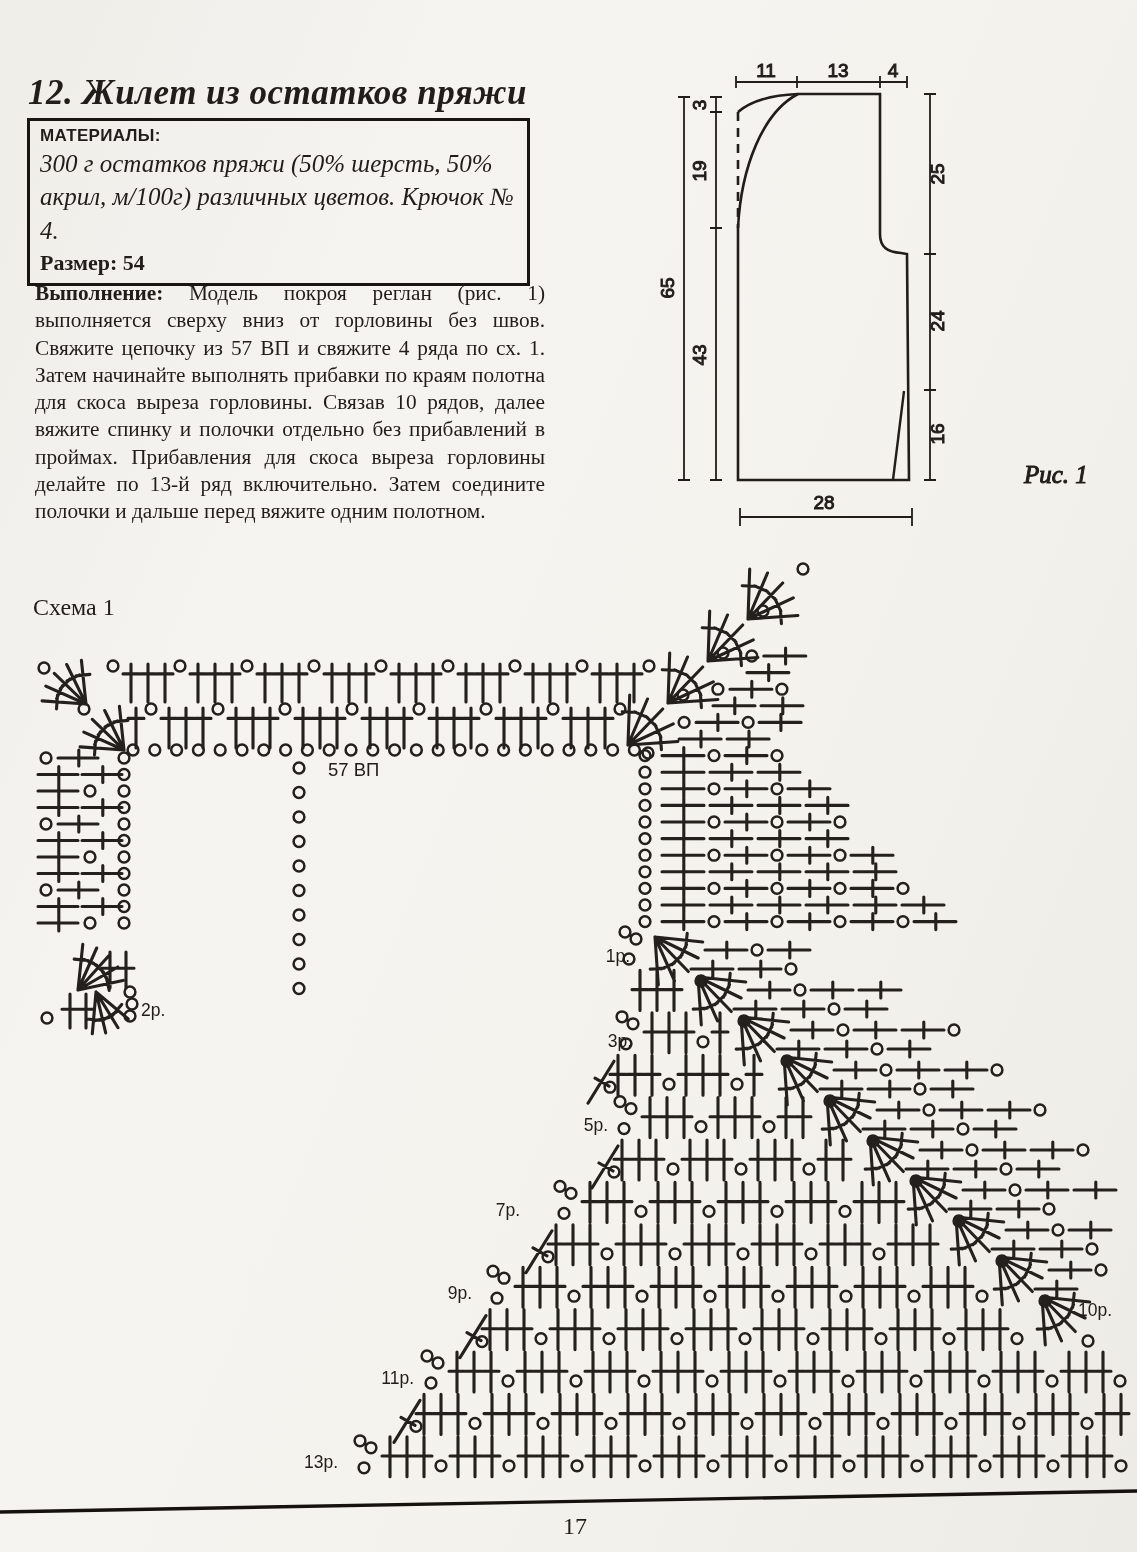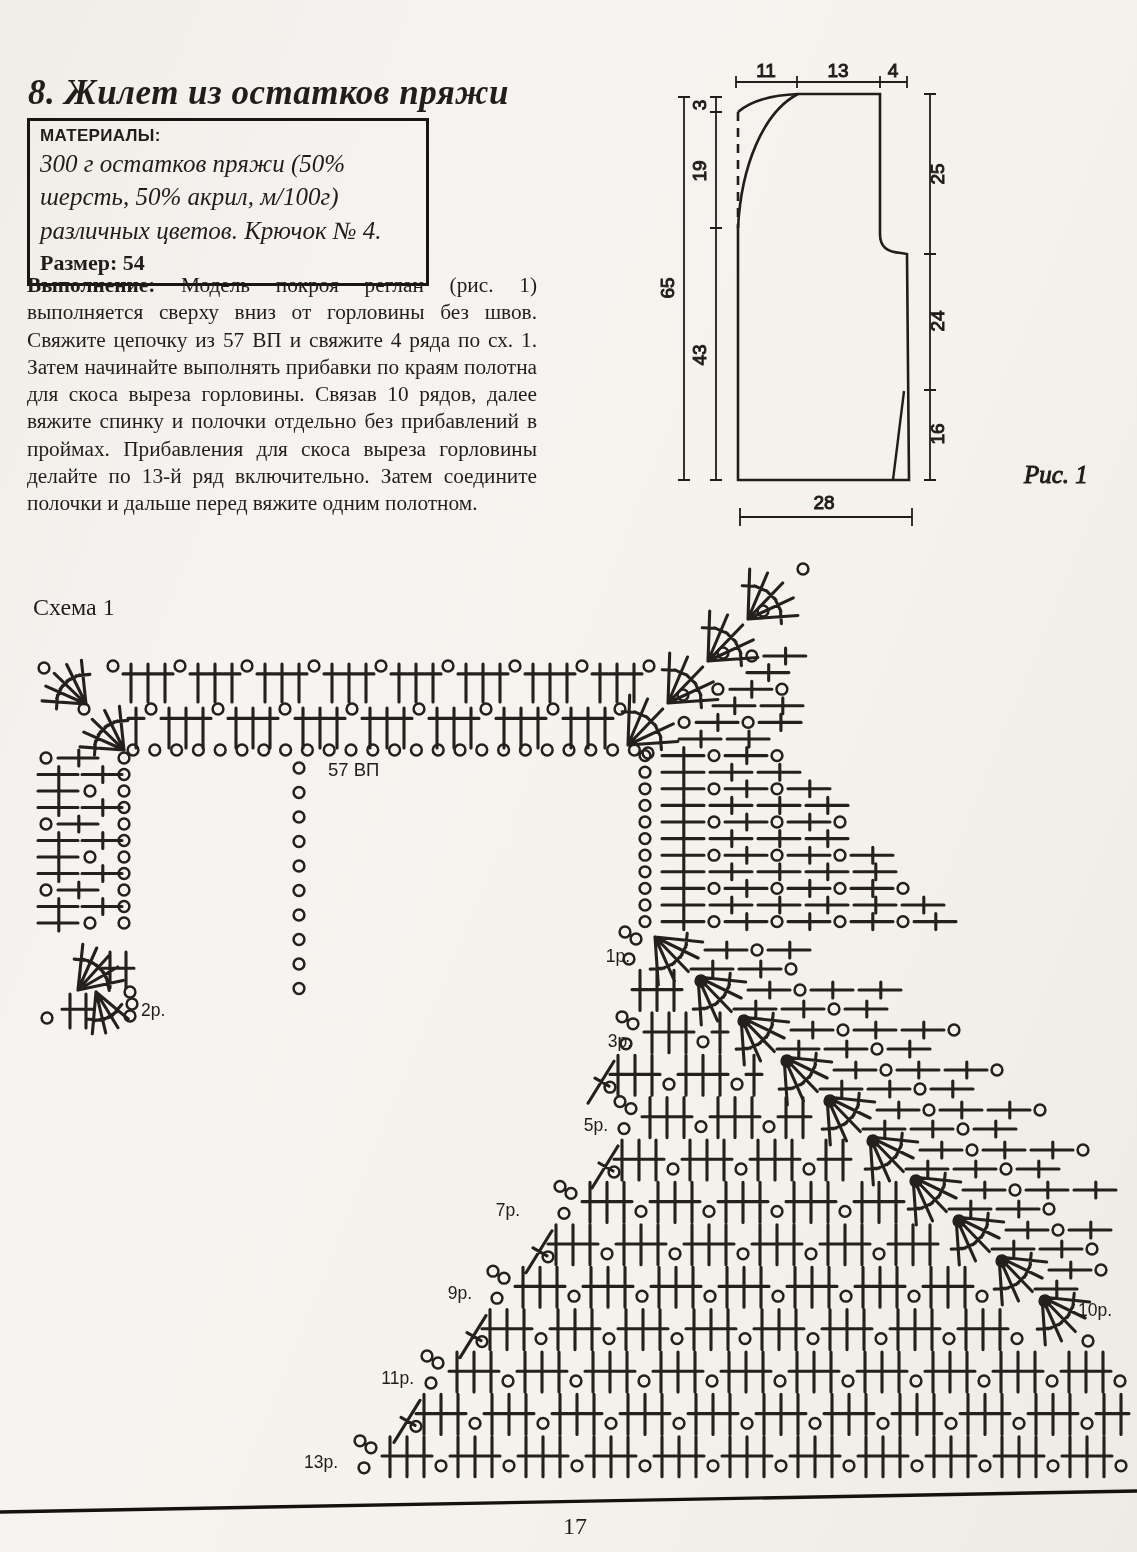--- a/index.html
+++ b/index.html
@@ -8,31 +8,31 @@
     background:linear-gradient(112deg,#efede8 0%,#f6f4f0 28%,#f4f2ed 62%,#edebe6 100%);
     font-family:"Liberation Serif",serif;color:#201d1a;overflow:hidden;
   }
   svg{position:absolute;left:0;top:0;z-index:1;}
   .txt{position:absolute;z-index:2;}
   .page-title{
     left:28px;top:50px;width:560px;
     font-size:35px;font-weight:bold;font-style:italic;letter-spacing:.5px;
   }
   .materials-box{
-    left:27px;top:118px;width:402px;box-sizing:border-box;
+    left:27px;top:118px;width:503px;box-sizing:border-box;
     border:3px solid #181512;padding:5px 2px 7px 10px;background:transparent;
   }
   .materials-heading{
     font-family:"Liberation Sans",sans-serif;font-size:17px;font-weight:bold;letter-spacing:.3px;
   }
   .materials-body{font-style:italic;font-size:25px;line-height:1.33;margin-top:1px;}
   .materials-size{font-size:22px;font-weight:bold;margin-top:3px;}
   .execution{
     left:27px;top:272px;width:510px;font-size:21.3px;line-height:1.28;
-    text-align:justify;margin:0;
+    text-align:justify;margin:8px;
   }
   .execution .lead{font-weight:bold;}
   .schema-caption{left:33px;top:594px;font-size:24px;}
   .page-number{left:0;top:1513px;width:1150px;text-align:center;font-size:24px;}
   text{fill:#201d1a;}
   .dim{font-family:"Liberation Sans",sans-serif;font-size:19px;}
   .lbl{font-family:"Liberation Sans",sans-serif;font-size:17.5px;}
   .cap{font-family:"Liberation Serif",serif;font-size:25px;font-style:italic;}
 </style>
 </head>
@@ -82,21 +82,21 @@
     <text class="lbl" x="608" y="1131" text-anchor="end">5р.</text>
     <text class="lbl" x="520" y="1216" text-anchor="end">7р.</text>
     <text class="lbl" x="472" y="1299" text-anchor="end">9р.</text>
     <text class="lbl" x="1078" y="1316">10р.</text>
     <text class="lbl" x="414" y="1384" text-anchor="end">11р.</text>
     <text class="lbl" x="338" y="1468" text-anchor="end">13р.</text>
 
     <path d="M0,1512 L1137,1491" stroke="#14110e" stroke-width="3.4"></path>
   </svg>
 
-  <h1 class="txt page-title">8. Жилет из остатков пряжи</h1>
+  <h1 class="txt page-title">12. Жилет из остатков пряжи</h1>
 
   <div class="txt materials-box">
     <div class="materials-heading">МАТЕРИАЛЫ:</div>
     <div class="materials-body">300 г остатков пряжи (50% шерсть, 50% акрил, м/100г) различных цветов. Крючок  № 4.</div>
     <div class="materials-size">
       <span>Размер:</span>
       <span>54</span>
     </div>
   </div>
 

